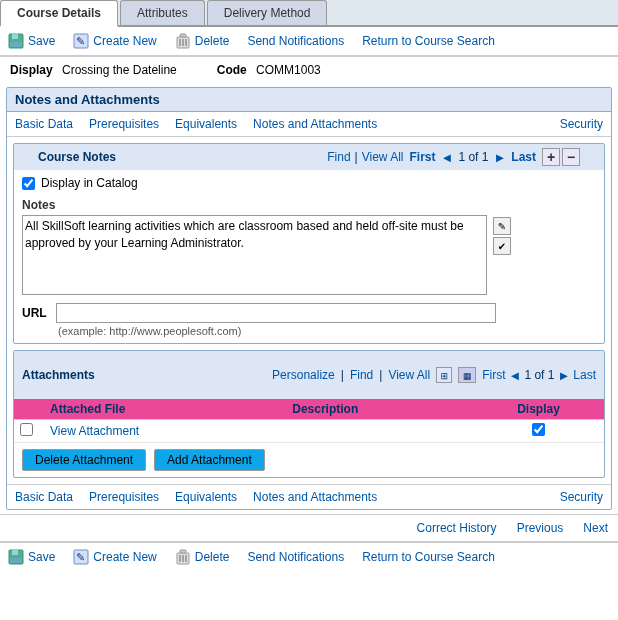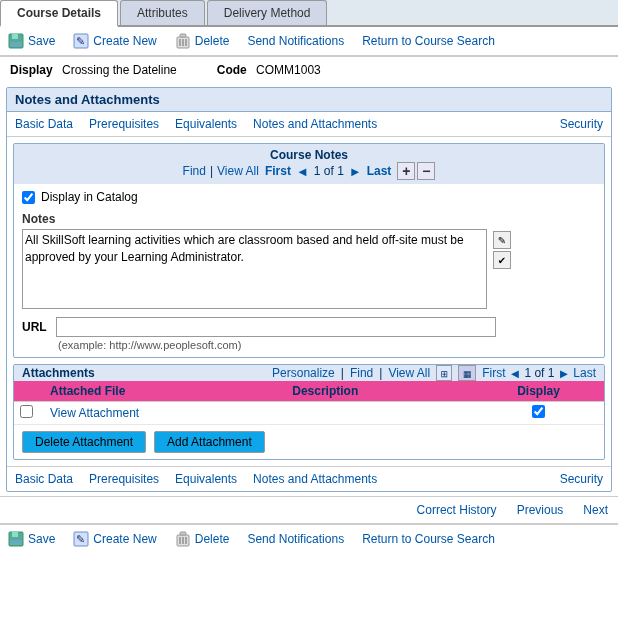--- a/index.html
+++ b/index.html
@@ -20,21 +20,21 @@
 
     
     .section-header { background: #dce6f5; padding: 4px 8px; font-weight: bold; color: #003366; font-size: 13px; border-bottom: 1px solid #8aadce; }
 
     
     .sub-nav { display: flex; gap: 16px; padding: 5px 8px; border-bottom: 1px solid #ccc; }
     .sub-nav a { color: #0057a8; font-size: 12px; cursor: pointer; text-decoration: none; }
 
     
     .notes-section { border: 1px solid #8aadce; margin: 6px; border-radius: 2px; }
-    .notes-header { background: #dce6f5; padding: 4px 24px; display: flex; align-items: center; justify-content: space-between; font-weight: bold; color: #003366; font-size: 12px; flex-direction: column; }
+    .notes-header { background: #dce6f5; padding: 4px 24px; display: flex; align-items: center; justify-content: space-between; font-weight: bold; color: #003366; font-size: 12px; }
     .notes-header-right { display: flex; align-items: center; gap: 4px; font-weight: normal; font-size: 12px; }
     .notes-header-right a { color: #0057a8; cursor: pointer; text-decoration: none; }
 
     .notes-body { padding: 6px 8px; }
 
     
     .checkbox-row { display: flex; align-items: center; gap: 6px; margin-bottom: 8px; }
 
     
     .add-remove { display: flex; gap: 2px; }
@@ -46,21 +46,21 @@
     .icon-btn { width: 18px; height: 18px; border: 1px solid #999; background: #f0f0f0; display: inline-flex; align-items: center; justify-content: center; cursor: pointer; font-size: 10px; }
 
     
     .url-row { display: flex; align-items: center; gap: 6px; margin-top: 8px; }
     .url-label { font-weight: bold; font-size: 12px; width: 28px; }
     .url-input { width: 440px; height: 20px; border: 1px solid #999; font-size: 12px; padding: 2px; }
     .url-example { font-size: 11px; color: #555; margin-top: 2px; margin-left: 36px; }
 
     
     .attach-section { border: 1px solid #8aadce; margin: 6px; border-radius: 2px; }
-    .attach-header { background: #dce6f5; padding: 0 8px; display: flex; align-items: center; justify-content: space-between; color: #003366; }
+    .attach-header { background: #dce6f5; padding: 16px 8px; display: flex; align-items: center; justify-content: space-between; color: #003366; }
     .attach-header-left { font-weight: bold; font-size: 12px; }
     .attach-header-right { display: flex; align-items: center; gap: 6px; font-size: 12px; }
     .attach-header-right a { color: #0057a8; cursor: pointer; text-decoration: none; }
 
     
     .attach-table { width: 100%; border-collapse: collapse; font-size: 12px; }
     .attach-table th { background: #ec4899; text-align: left; padding: 3px 6px; border-bottom: 1px solid #ccc; font-weight: bold; color: #003366; }
     .attach-table td { padding: 3px 6px; border-bottom: 1px solid #e8e8e8; margin-top: 40px; }
     .attach-table .col-display { text-align: center; }
     .attach-table th.col-display { text-align: center; }

